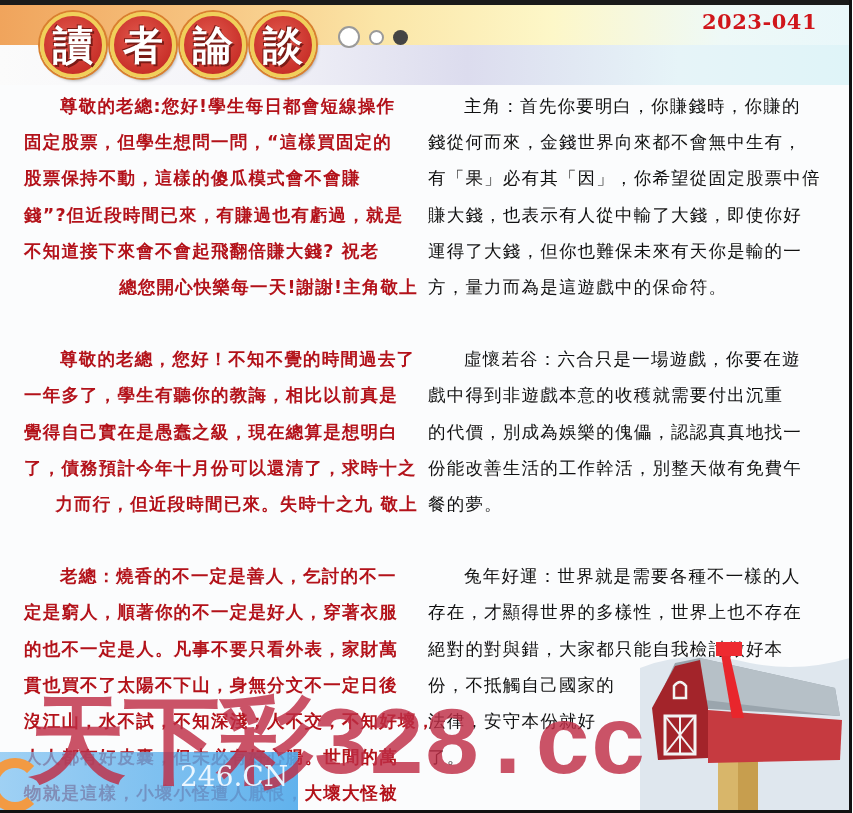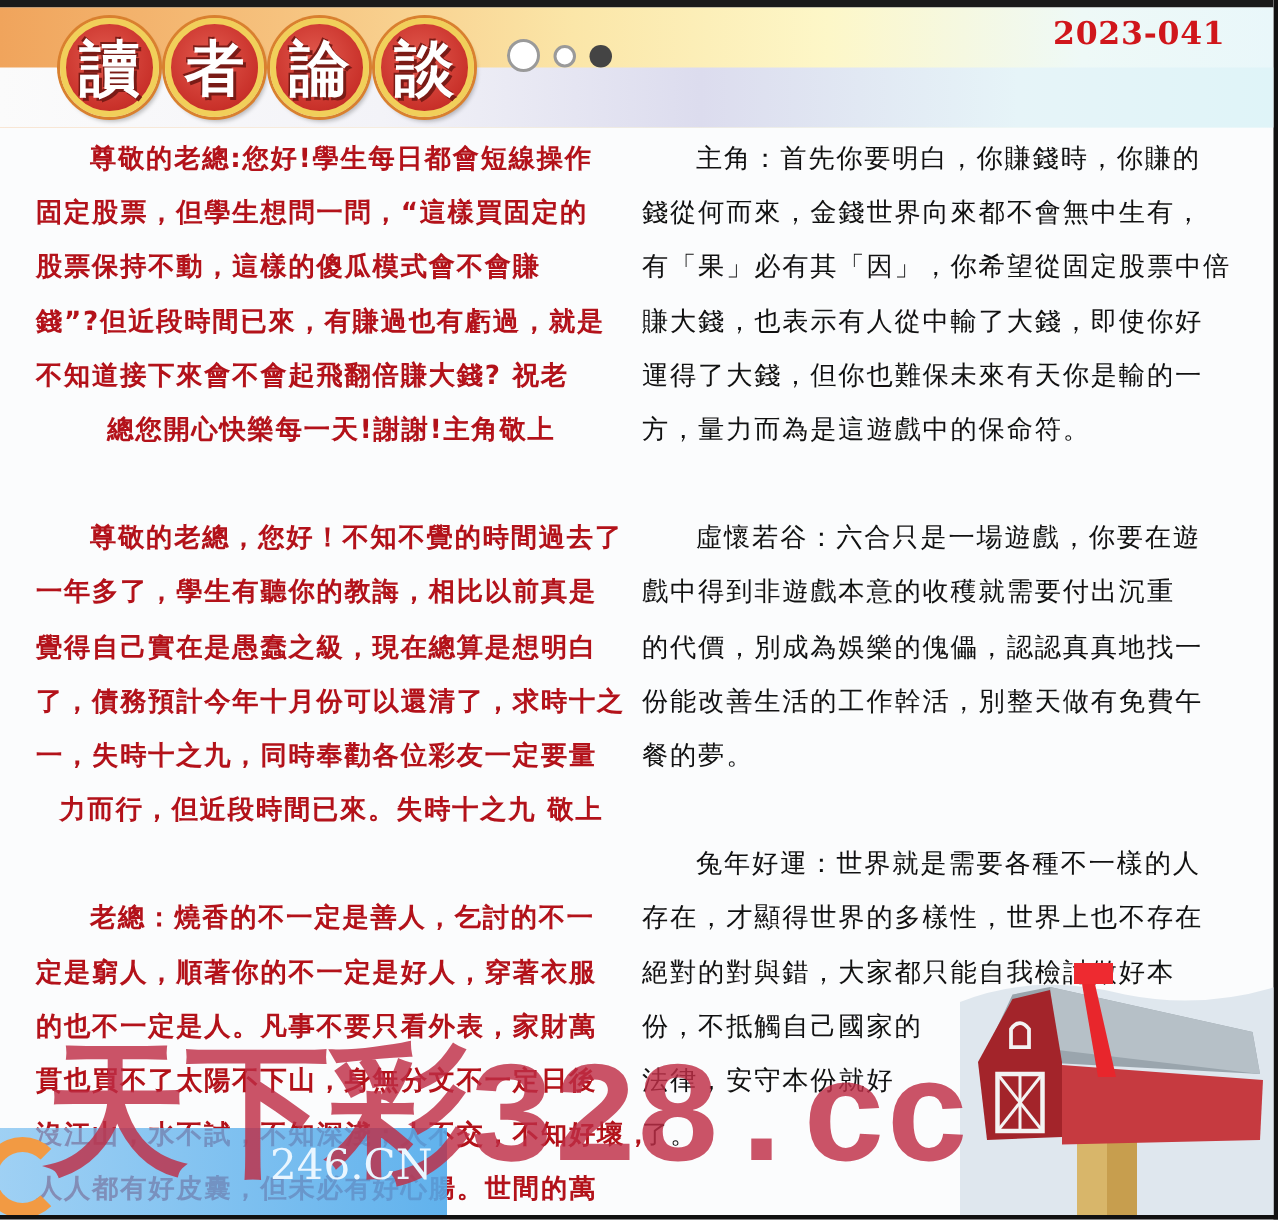--- a/index.html
+++ b/index.html
@@ -54,21 +54,21 @@
     font-size:21px; color:#d0161b; letter-spacing:0.5px;
   }
   .col {
     position:absolute; top:88px; font-size:17.5px; line-height:36.2px; letter-spacing:1.2px;
   }
   .col-left { left:24px; width:394px; color:#b3121a; font-weight:bold; }
   .col-right { left:428px; width:396px; color:#111111; }
   .para { margin:0; }
   .line { display:block; white-space:nowrap; }
   .line.indent { padding-left:36px; }
-  .line.justify-sign { display:flex; justify-content:center; }
+  .line.justify-sign { display:flex; justify-content:flex-end; }
   .gap { height:36px; }
   .gap-r { height:36px; }
   .mailbox {
     position:absolute; left:630px; top:628px; width:220px; height:185px; z-index:1;
   }
   .watermark {
     position:absolute; left:30px; top:700px; z-index:5;
     font-size:96px; font-weight:bold; color:rgba(190,45,70,0.82);
     font-family:Liberation Mono, monospace; letter-spacing:-2px; line-height:1;
     white-space:nowrap;
@@ -128,21 +128,20 @@
         <span>總您開心快樂每一天!謝謝!</span>
         <span>主角敬上</span>
       </span>
     </div>
     <div class="gap"></div>
     <div class="para">
       <span class="line indent">尊敬的老總，您好！不知不覺的時間過去了</span>
       <span class="line">一年多了，學生有聽你的教誨，相比以前真是</span>
       <span class="line">覺得自己實在是愚蠢之級，現在總算是想明白</span>
       <span class="line">了，債務預計今年十月份可以還清了，求時十之</span>
-      <span class="line">一，失時十之九，同時奉勸各位彩友一定要量</span>
       <span class="line justify-sign">
         <span>力而行，但近段時間已來。</span>
         <span>失時十之九 敬上</span>
       </span>
     </div>
     <div class="gap"></div>
     <div class="para">
       <span class="line indent">老總：燒香的不一定是善人，乞討的不一</span>
       <span class="line">定是窮人，順著你的不一定是好人，穿著衣服</span>
       <span class="line">的也不一定是人。凡事不要只看外表，家財萬</span>

